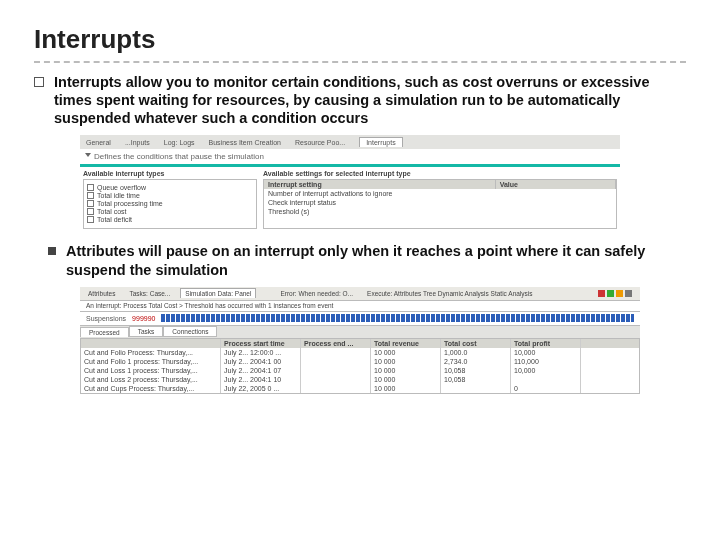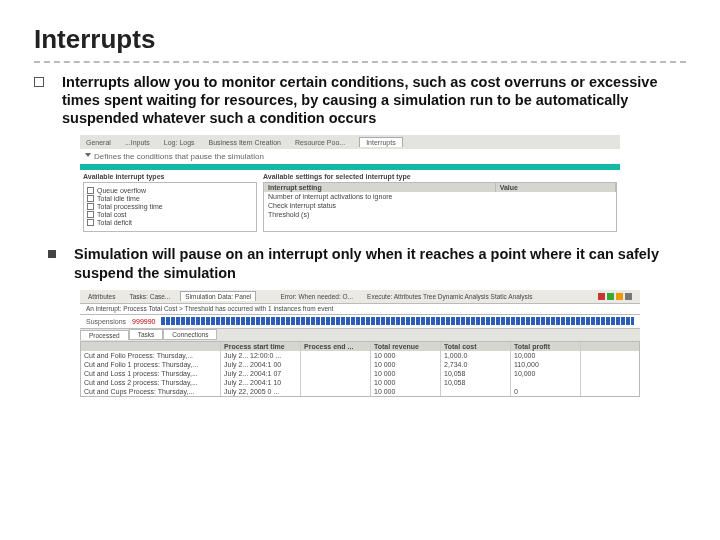--- a/index.html
+++ b/index.html
@@ -1,28 +1,28 @@
 <!DOCTYPE html>
 <html><head>
 <meta charset="utf-8">
 <style>
   *{margin:0;padding:0;box-sizing:border-box;font-family:Arial,Helvetica,sans-serif}
   body{background:#fff;width:720px;height:540px;position:relative;overflow:hidden}
   .slide{width:720px;height:540px;padding:24px 34px 0 34px;position:relative}
   .title{font-size:26px;font-weight:bold;color:#222;border-bottom:2px dashed #bbb;padding-bottom:6px;margin-bottom:10px}
-  .bullet-row{display:flex;gap:18px;margin-bottom:8px}
+  .bullet-row{display:flex;gap:10px;margin-bottom:8px}
   .bullet-sq{width:10px;height:10px;border:1px solid #555;margin-top:4px;flex-shrink:0}
   .bullet-fill{width:8px;height:8px;background:#444;margin-top:5px;flex-shrink:0;margin-left:14px}
   .body-txt{font-size:14.5px;line-height:1.25;color:#111;font-weight:bold;max-width:640px}
 
   
   .sc1{margin:4px 0 10px 46px;width:540px;border:none}
   .sc1-tabs{height:14px;background:#e3e3e0;font-size:7px;color:#555;display:flex;align-items:center;gap:14px;padding-left:6px}
   .sc1-tabs span.active{background:#fff;padding:1px 6px;border:1px solid #aaa;border-bottom:none}
-  .sc1-sub{font-size:8px;color:#666;padding:3px 6px;border-bottom:6px solid #14b8a6;display:flex;align-items:flex-start;gap:4px}
+  .sc1-sub{font-size:8px;color:#666;padding:3px 6px;border-bottom:3px solid #14b8a6;display:flex;align-items:flex-start;gap:4px}
   .tri{width:0;height:0;border-left:4px solid #666;border-top:3px solid transparent;border-bottom:3px solid transparent;transform:rotate(90deg)}
   .sc1-cols{display:flex;font-size:7px;color:#444}
   .sc1-left{width:180px;padding:3px}
   .sc1-right{flex:1;padding:3px}
   .col-title{font-weight:bold;margin-bottom:2px}
   .boxed{border:1px solid #bbb;padding:3px;min-height:50px}
   .chk{display:flex;align-items:center;gap:3px;margin:1px 0;white-space:nowrap}
   .chk i{width:7px;height:7px;border:1px solid #777;display:inline-block}
   .tbl-hdr{display:flex;background:#d6d6d0;font-weight:bold}
   .tbl-hdr div{padding:1px 4px;border-right:1px solid #bbb}
@@ -123,21 +123,21 @@
               <div class="c1">Threshold (s)</div>
               <div class="c2"></div>
             </div>
         </div>
       </div>
     </div>
   </div>
 
   <div class="bullet-row" style="margin-top:4px">
     <div class="bullet-fill"></div>
-    <div class="body-txt">Simulation will pause on an interrupt only when it reaches a point where it can safely suspend the simulation</div>
+    <div class="body-txt">Attributes will pause on an interrupt only when it reaches a point where it can safely suspend the simulation</div>
   </div>
 
   <div class="sc2">
     <div class="sc2-tabs">
       <span>Attributes</span>
         <span>Tasks: Case...</span>
         <span class="active">Simulation Data: Panel</span>
         <span></span>
         <span>Error: When needed: O...</span>
         <span>Execute: Attributes Tree Dynamic Analysis Static Analysis</span>

